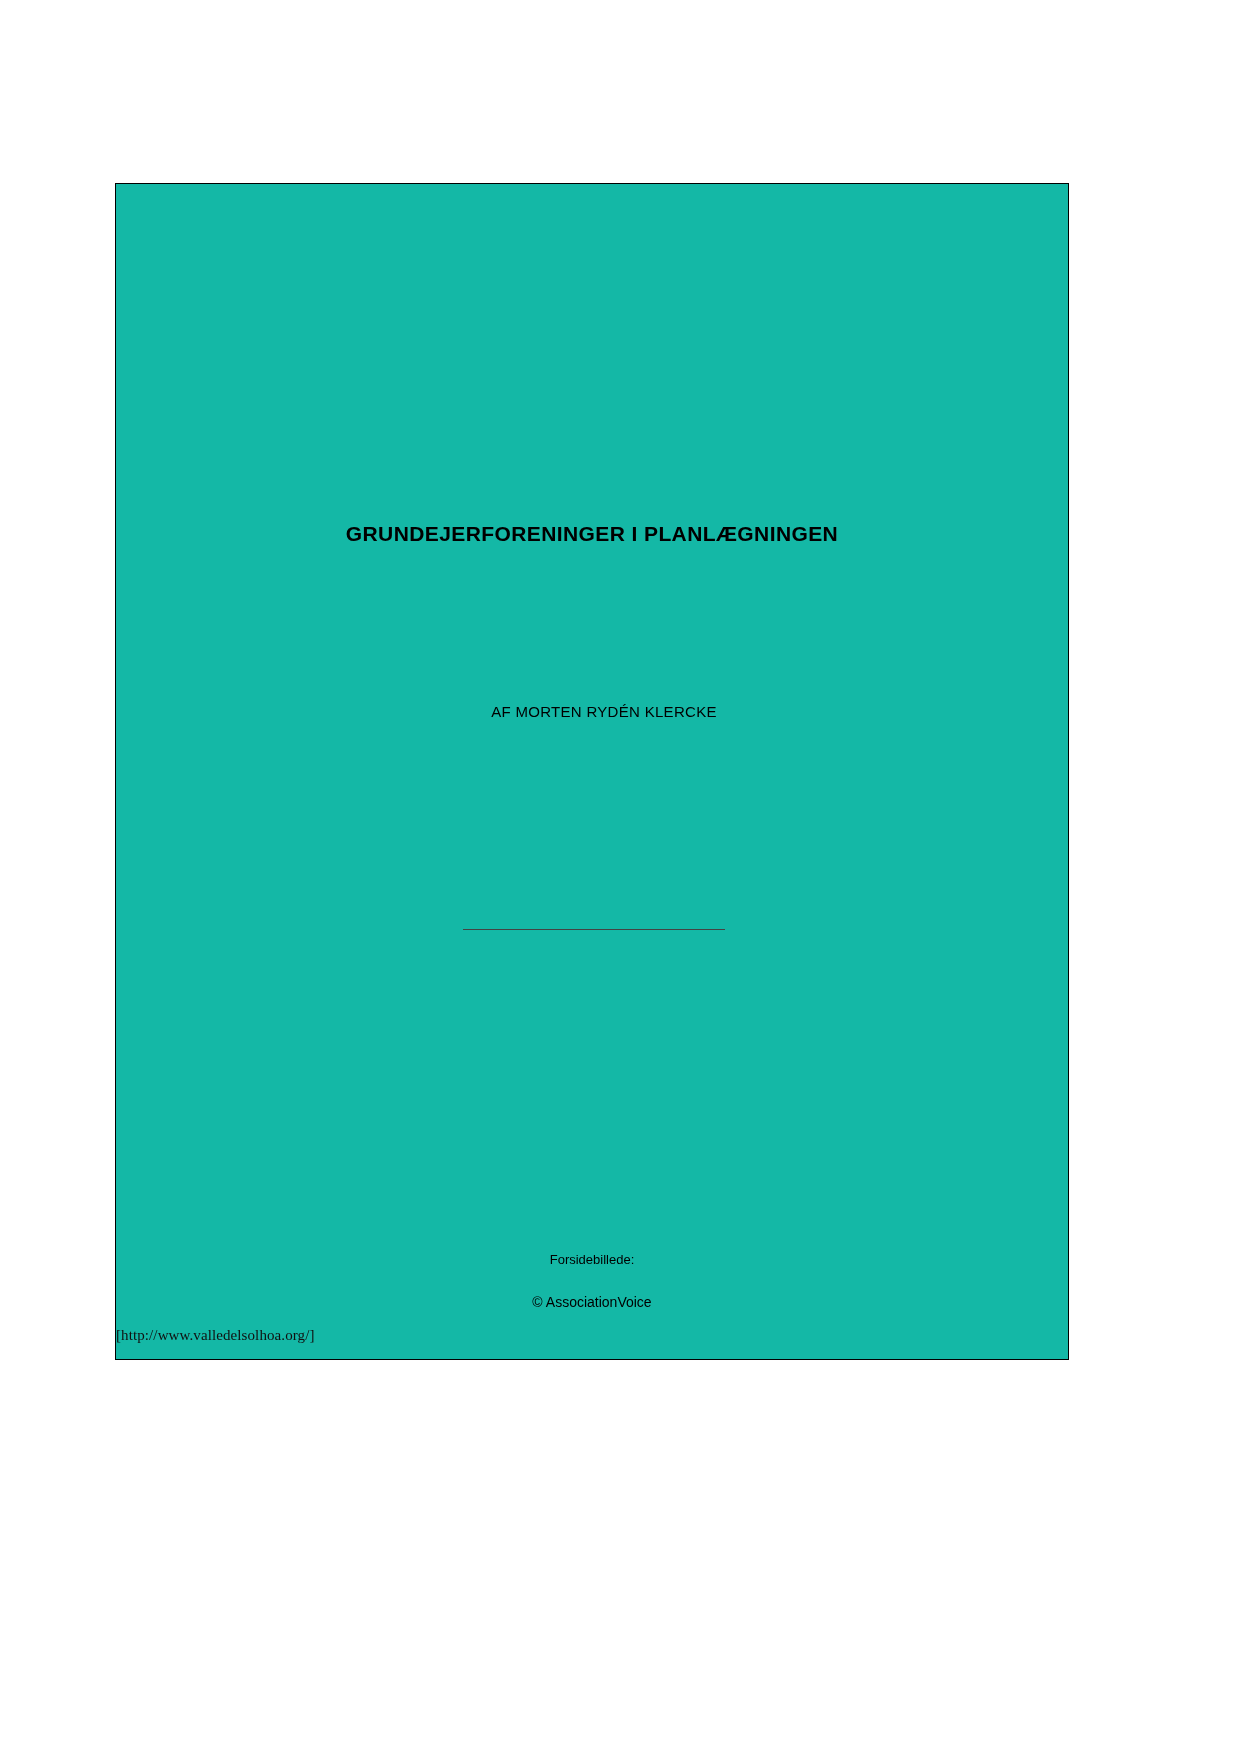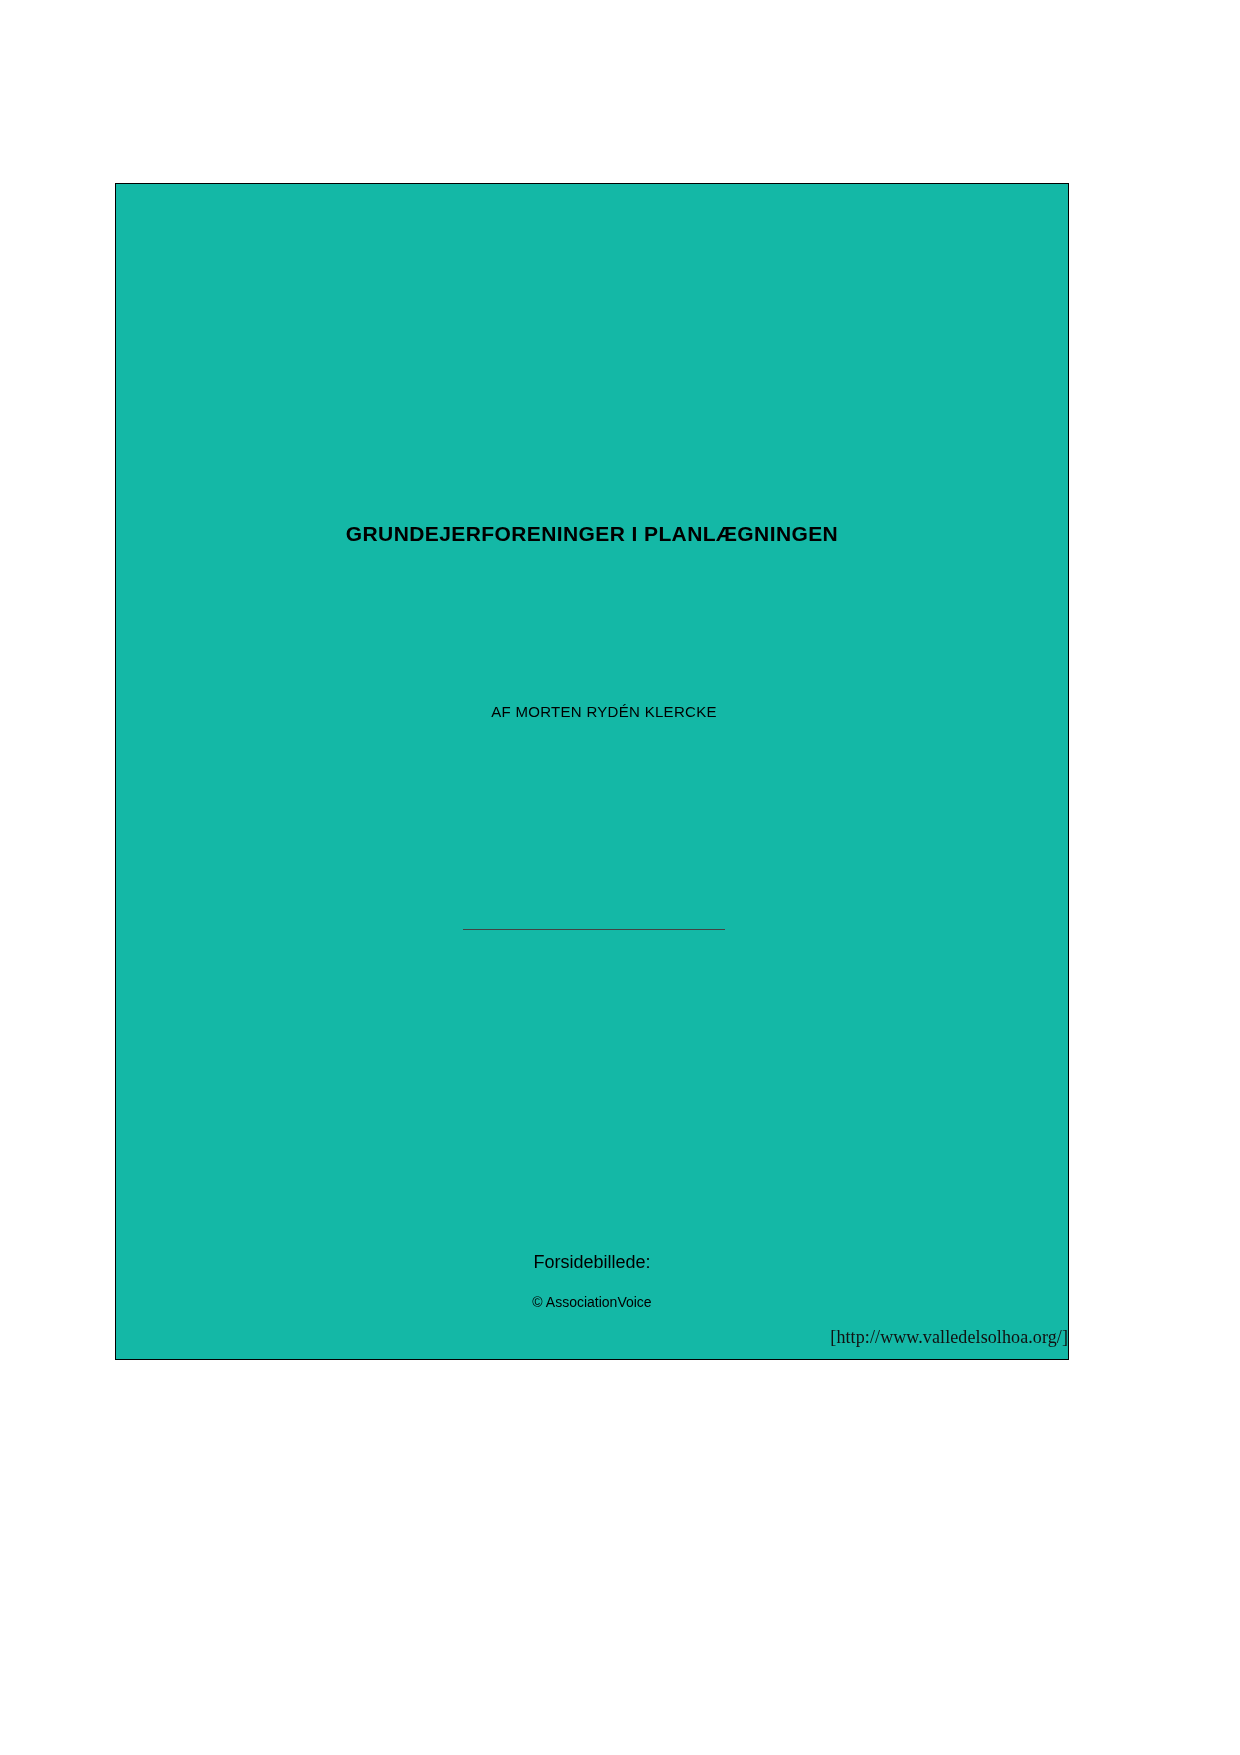--- a/index.html
+++ b/index.html
@@ -76,41 +76,41 @@
     height: 0;
     border-top: 1px solid #444444;
   }
   .credits-caption {
     position: absolute;
     top: 1068px;
     left: 0;
     width: 100%;
     text-align: center;
     font-family: "Liberation Sans", sans-serif;
-    font-size: 18px;
+    font-size: 13px;
     color: #000000;
   }
   .credits-owner {
     position: absolute;
     top: 1110px;
     left: 0;
     width: 100%;
     text-align: center;
     font-family: "Liberation Sans", sans-serif;
     font-size: 14px;
     color: #000000;
   }
   .credits-url {
     position: absolute;
     top: 1143px;
     left: 0;
     width: 100%;
-    text-align: right;
+    text-align: left;
     font-family: "Liberation Serif", serif;
-    font-size: 18px;
+    font-size: 15px;
     color: #111111;
     letter-spacing: 0.1px;
   }
 </style>
 </head>
 <body>
 
 <div class="page-frame">
   <div class="content">
 

